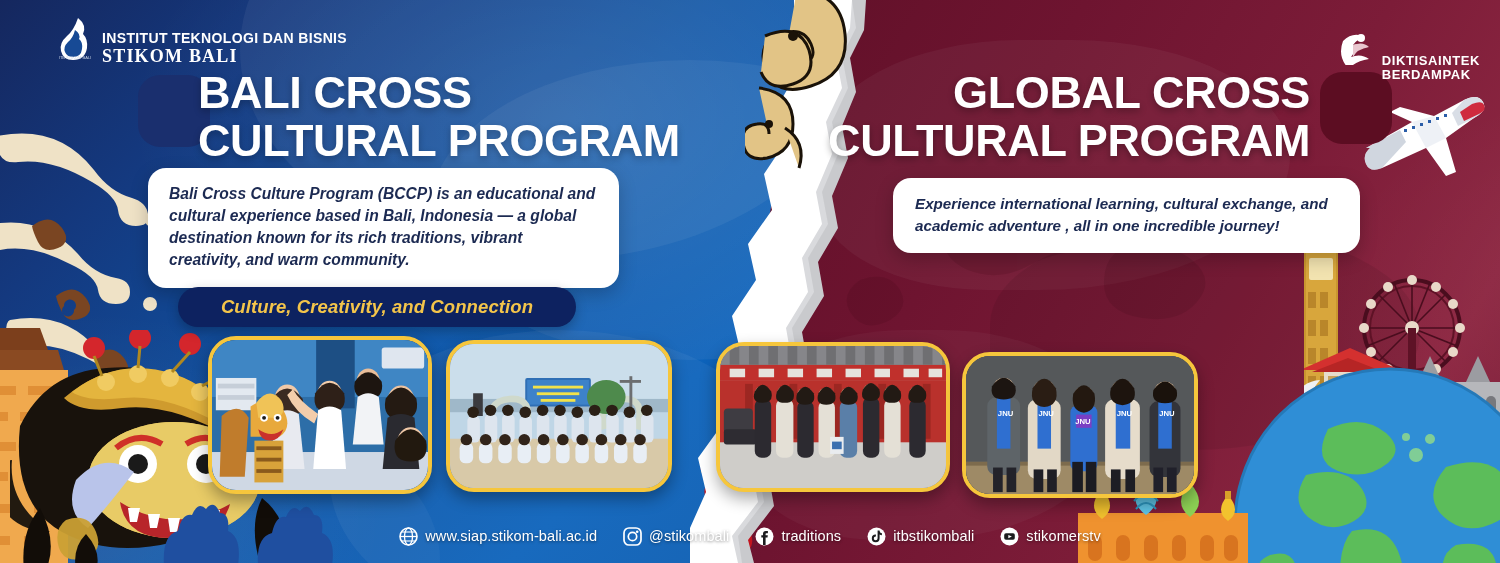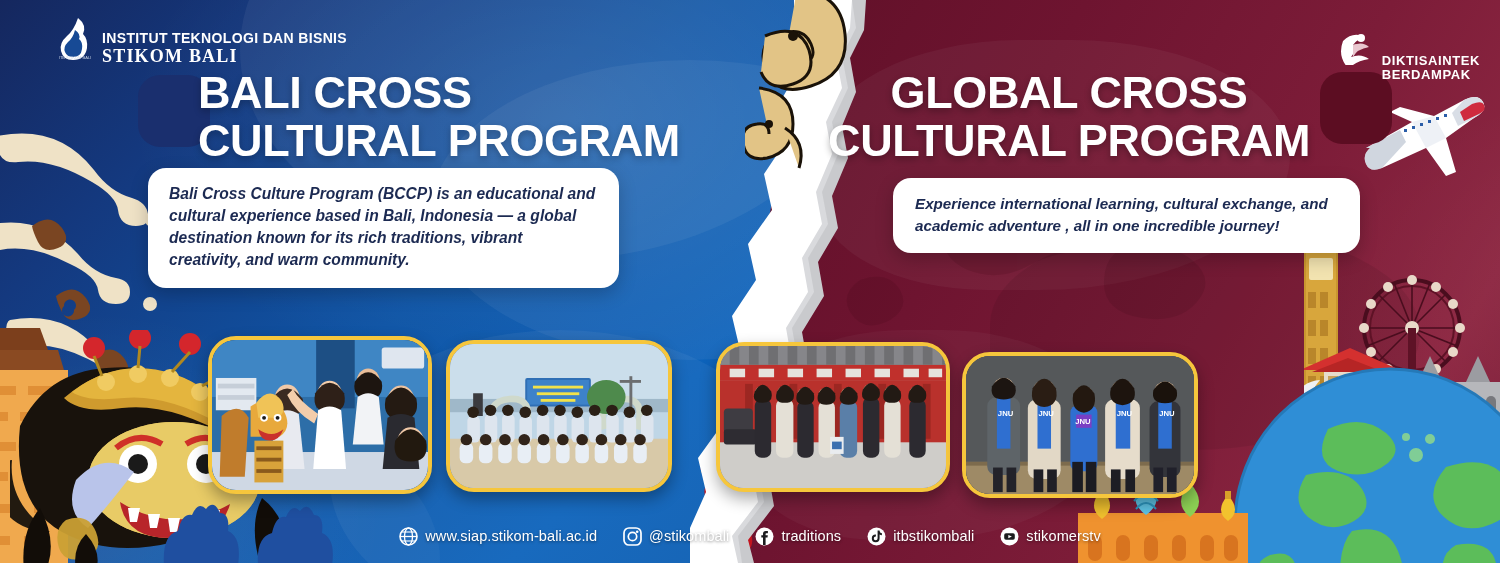--- a/index.html
+++ b/index.html
@@ -86,21 +86,21 @@
     color:#fff; font-weight:800; font-size:45px; line-height:1.0;
     letter-spacing:-.4px; text-shadow:0 3px 7px rgba(0,0,0,.25);
   }
   .head-left .l2 { display:block; margin-top:3px; }
   .head-dot {
     position:absolute; left:138px; top:75px; width:72px; height:72px;
     border-radius:22px; background:#1a2f6e; z-index:14;
   }
 
   .head-right {
-    position:absolute; right:190px; top:70px; z-index:15; text-align:center;
+    position:absolute; right:190px; top:70px; z-index:15; text-align:right;
     color:#fff; font-weight:800; font-size:45px; line-height:1.0;
     letter-spacing:-.4px; text-shadow:0 3px 7px rgba(0,0,0,.3);
   }
   .head-right .l2 { display:block; margin-top:3px; }
   .head-dot-r {
     position:absolute; right:108px; top:72px; width:72px; height:72px;
     border-radius:22px; background:#5c0d22; z-index:14;
   }
 
   
@@ -554,20 +554,21 @@
   <div class="head-dot-r"></div>
   <div class="head-right">
     <span class="l1">GLOBAL CROSS</span>
     <span class="l2">CULTURAL PROGRAM</span>
   </div>
 
   <div class="card card-left">Bali Cross Culture Program (BCCP) is an educational and cultural experience based in Bali, Indonesia — a global destination known for its rich traditions, vibrant creativity, and warm community.</div>
 
   <div class="card card-right">Experience international learning, cultural exchange, and academic adventure , all in one incredible journey!</div>
 
+  <div class="tagline">Culture, Creativity, and Connection</div>
 
   <div class="photo ph1">
     <svg viewBox="0 0 224 158" preserveAspectRatio="none">
       <rect width="224" height="158" fill="#2d6ea8"></rect>
       <rect x="0" y="0" width="224" height="60" fill="#3f86c4"></rect>
       <rect x="108" y="0" width="40" height="72" fill="#1d4f84"></rect>
       <rect x="176" y="8" width="44" height="22" rx="3" fill="#dfe6ef"></rect>
       <rect x="4" y="40" width="42" height="34" fill="#e3e9f0"></rect>
       <rect x="6" y="46" width="38" height="5" fill="#c6ced8"></rect>
       <rect x="6" y="58" width="38" height="5" fill="#c6ced8"></rect>

